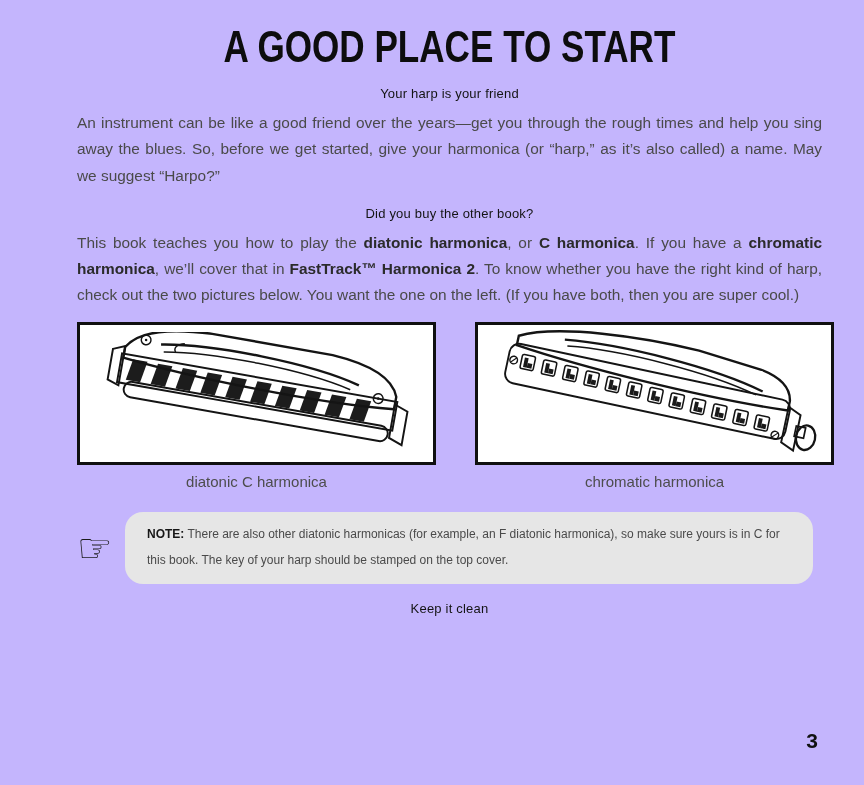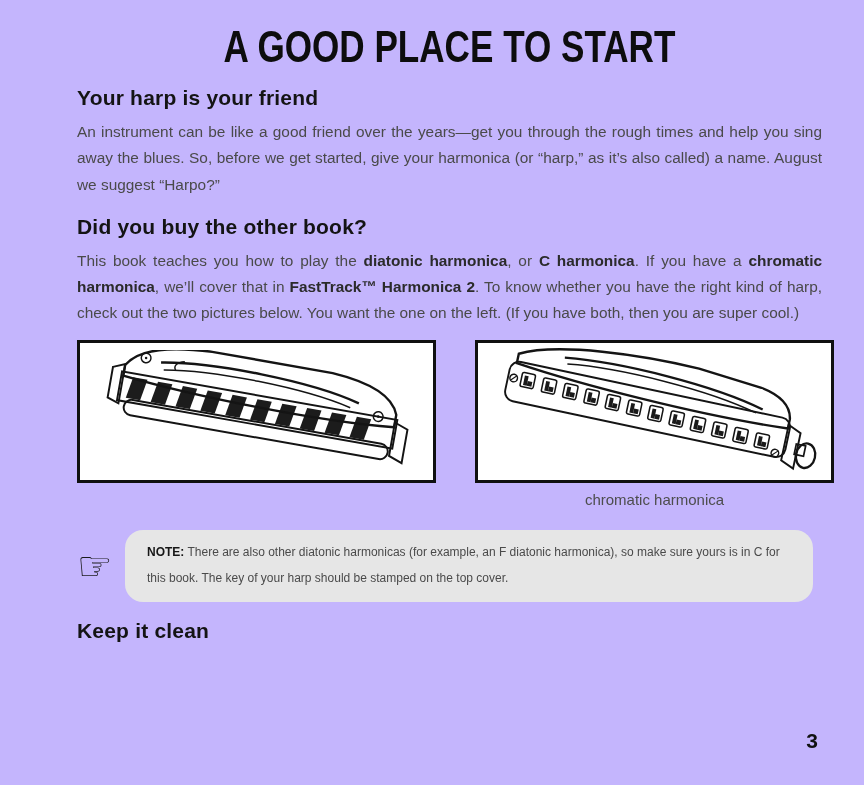--- a/index.html
+++ b/index.html
@@ -22,24 +22,25 @@
     line-height: 45px;
     font-weight: 900;
     color: #0d0d0d;
     letter-spacing: 0px;
     transform: scaleX(0.78);
     white-space: nowrap;
   }
 
   h2.section-heading {
     margin: 17px 0 9px 0;
-    font-size: 21px;
-    font-weight: bold;
+    font-size: 13px;
+    font-weight: normal;
     color: #141414;
     letter-spacing: 0.2px;
+    text-align: center;
   }
 
   p.body-text {
     margin: 0;
     font-size: 15.4px;
     line-height: 26.3px;
     text-align: justify;
     color: #4a4a4a;
   }
   p.body-text b { color: #2b2b2b; margin-top: 8px; }
@@ -108,21 +109,21 @@
 </style>
 </head>
 <body>
 
 <div class="page">
   <div class="inner">
 
     <h1 class="page-title">A GOOD PLACE TO START</h1>
 
     <h2 class="section-heading">Your harp is your friend</h2>
-    <p class="body-text">An instrument can be like a good friend over the years—get you through the rough times and help you sing away the blues. So, before we get started, give your harmonica (or “harp,” as it’s also called) a name. August we suggest “Harpo?”</p>
+    <p class="body-text">An instrument can be like a good friend over the years—get you through the rough times and help you sing away the blues. So, before we get started, give your harmonica (or “harp,” as it’s also called) a name. May we suggest “Harpo?”</p>
 
     <h2 class="section-heading">Did you buy the other book?</h2>
     <p class="body-text"><span>This book teaches you how to play the </span><b>diatonic harmonica</b><span>, or </span><b>C harmonica</b><span>. If you have a </span><b>chromatic harmonica</b><span>, we’ll cover that in </span><b class="bi">Fast</b><b>Track™ Harmonica 2</b><span>. To know whether you have the right kind of harp, check out the two pictures below. You want the one on the left. (If you have both, then you are super cool.)</span></p>
 
     <div class="figures-row">
 
       <figure>
         <div class="figure-box">
           <svg width="330" height="122" viewBox="0 0 340 122">
             <g transform="rotate(10 170 61)">
@@ -146,20 +147,21 @@
               <path d="M64,29 C116,19 220,21 272,35" class="ln" stroke-width="2.5"></path>
               <path d="M68,36 C118,27 214,29 264,41" class="ln" stroke-width="1.5"></path>
               <path d="M88,24 C80,26 77,30 80,34" class="ln" stroke-width="1.5"></path>
               <circle cx="48" cy="27" r="5" fill="#ffffff" class="ln" stroke-width="1.5"></circle>
               <circle cx="48" cy="27" r="1.3" fill="#141414"></circle>
               <circle cx="294" cy="45" r="5" fill="#ffffff" class="ln" stroke-width="1.5"></circle>
               <circle cx="294" cy="45" r="1.3" fill="#141414"></circle>
             </g>
           </svg>
         </div>
+        <figcaption>diatonic C harmonica</figcaption>
       </figure>
 
       <figure>
         <div class="figure-box">
           <svg width="336" height="126" viewBox="0 0 352 126">
             <g transform="rotate(12 176 63)">
               <rect x="18" y="42" width="300" height="42" rx="10" fill="#f5f5f5" class="ln" stroke-width="2"></rect>
               <path d="M24,44 L24,34 C62,14 150,8 212,10 L280,16 C304,20 314,30 316,42 L316,52 C220,58 92,52 24,44 Z" fill="#fbfbfb" class="ln" stroke-width="2.5"></path>
               <path d="M72,28 C132,20 232,24 286,38" class="ln" stroke-width="2.5"></path>
               <path d="M76,34 C132,26 228,30 280,43" class="ln" stroke-width="1.5"></path>

